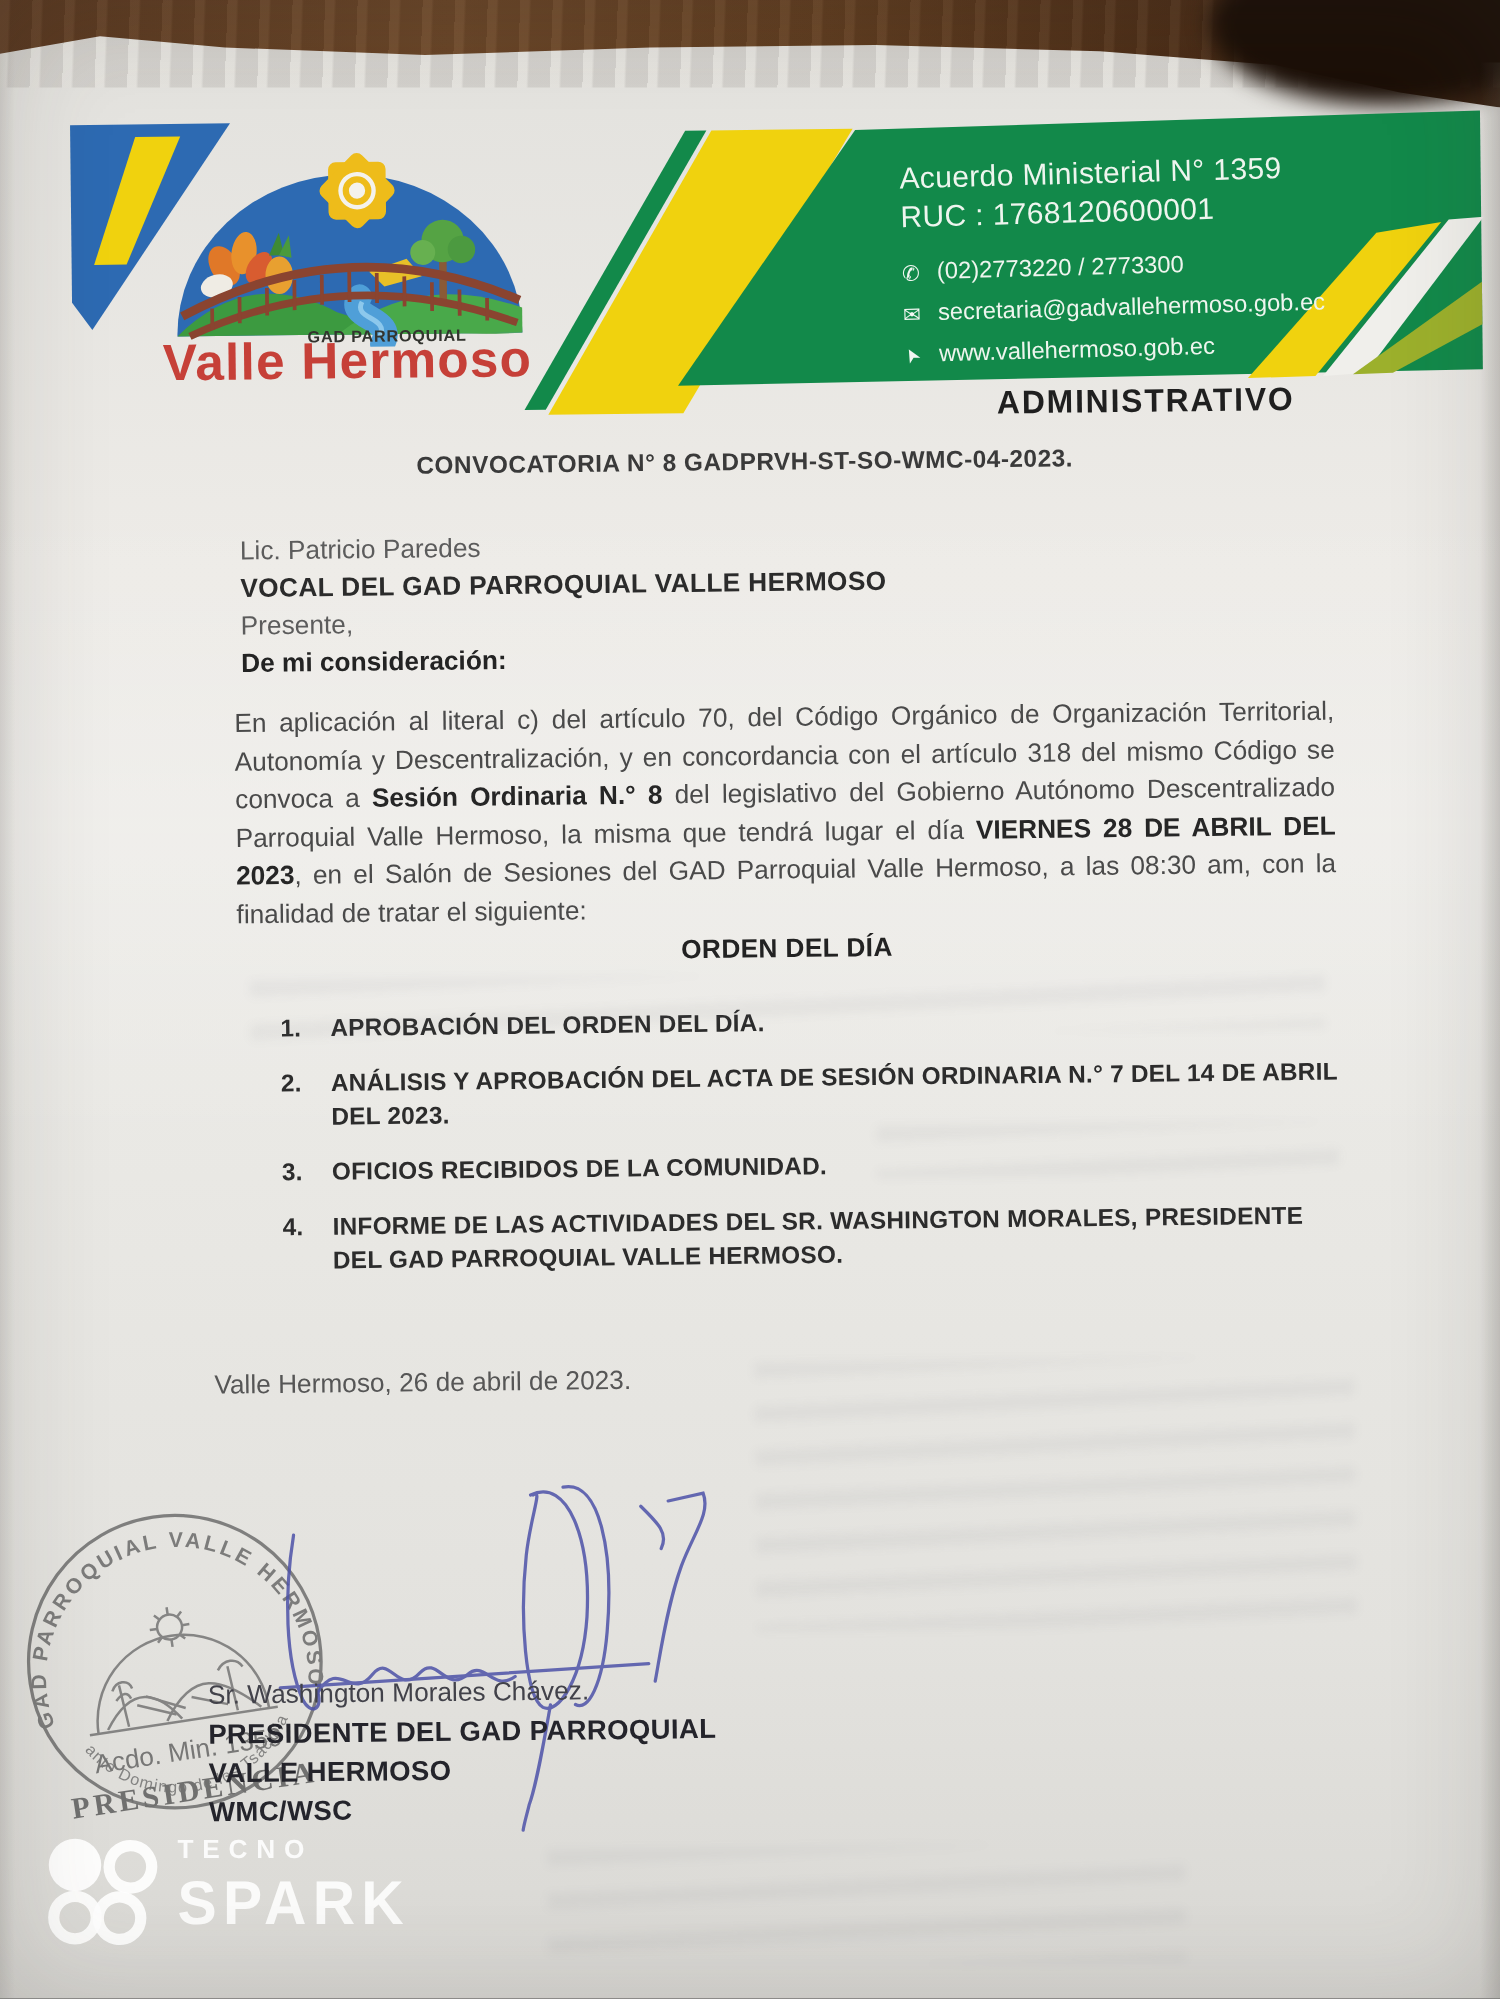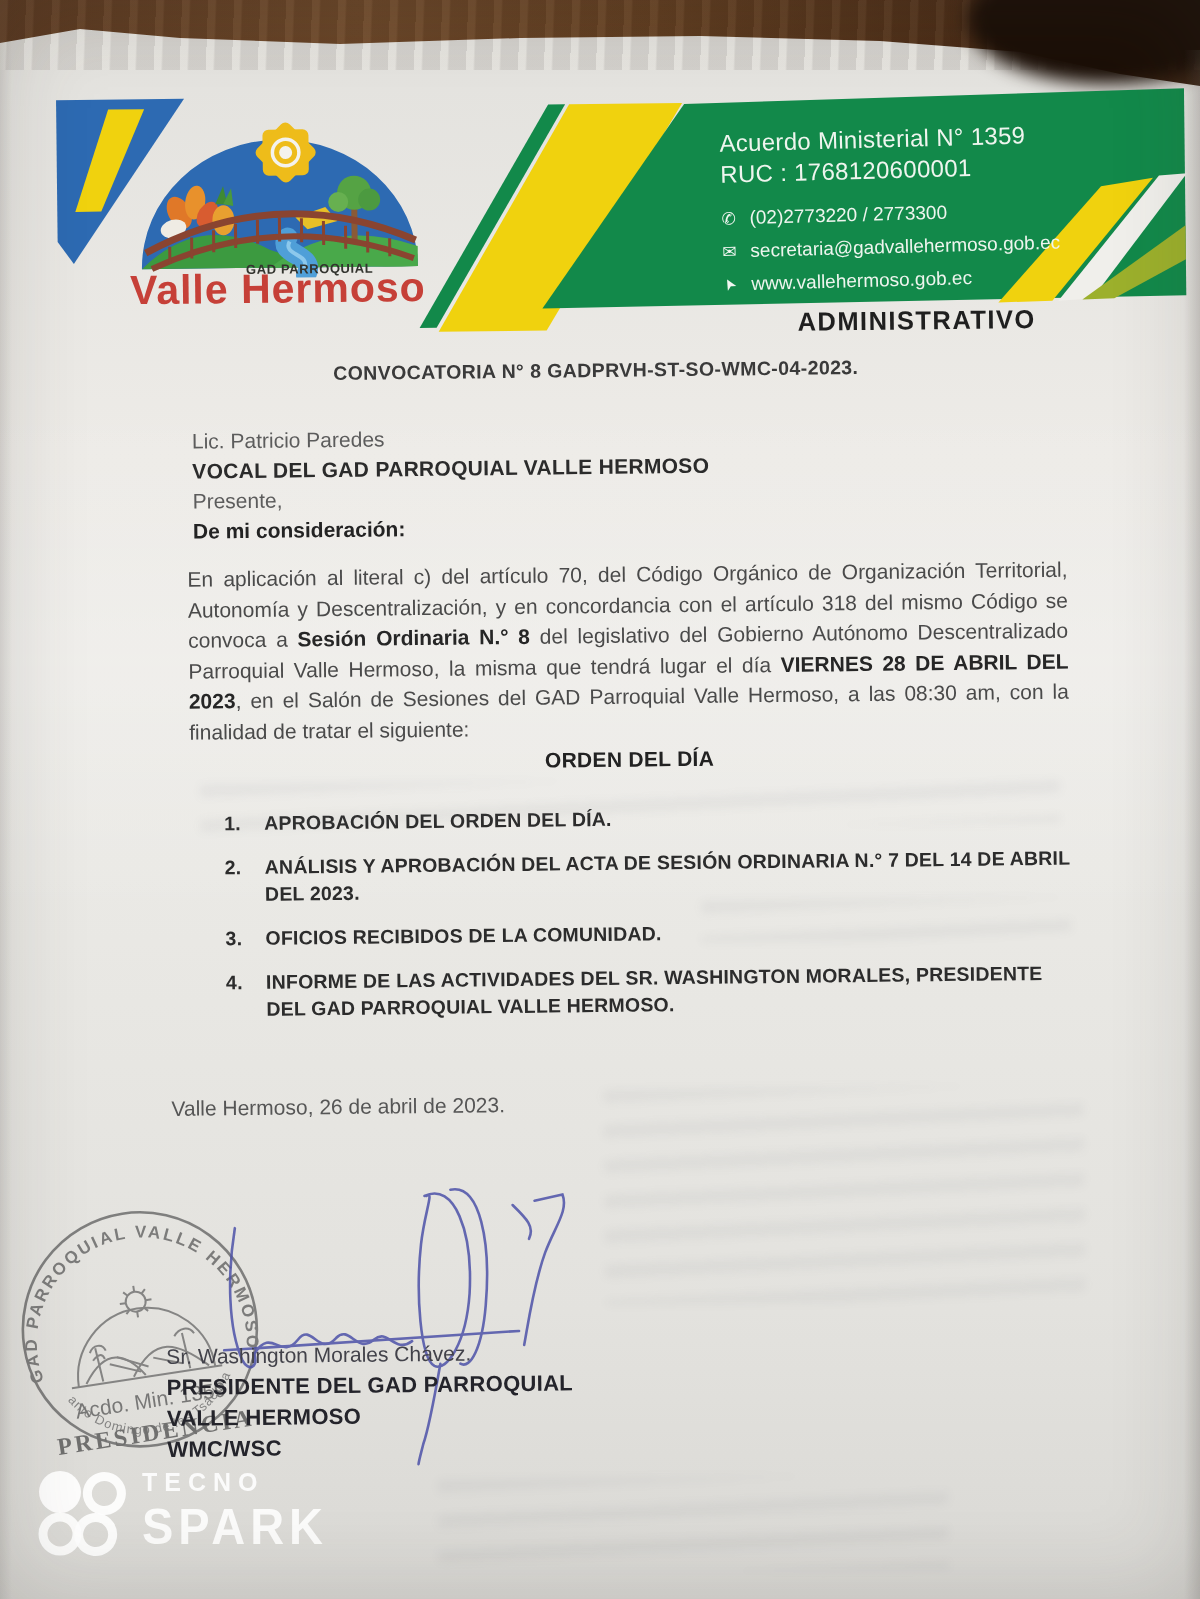--- a/index.html
+++ b/index.html
@@ -53,21 +53,21 @@
   .sig-name{font-size:21px;color:#42424a;}
   .sig-bold{font-weight:bold;font-size:22px;color:#24242b;letter-spacing:.3px;}
 
   .ghost{position:absolute;filter:blur(4px);opacity:.38;
     background:repeating-linear-gradient(178deg,rgba(108,110,120,.18) 0 13px,rgba(0,0,0,0) 13px 35px);}
 
   .stamp{left:4px;top:1184px;transform:rotate(-8deg);}
   .signature{left:178px;top:1172px;}
   .wm{left:36px;top:1468px;display:flex;align-items:flex-start;}
   .wm-texts{margin-left:14px;color:rgba(255,255,255,.88);}
-  .wm-tecno{font-size:25px;font-weight:bold;letter-spacing:7px;}
+  .wm-tecno{font-size:21px;font-weight:bold;letter-spacing:7px;}
   .wm-spark{font-size:47px;font-weight:bold;letter-spacing:5px;margin-top:2px;transform:scaleY(1.05);}
 </style>
 </head>
 <body>
 
 <div class="photo">
 
   <div class="wood"></div>
   <div class="wood-grain"></div>
   <div class="shadow-blob"></div>

